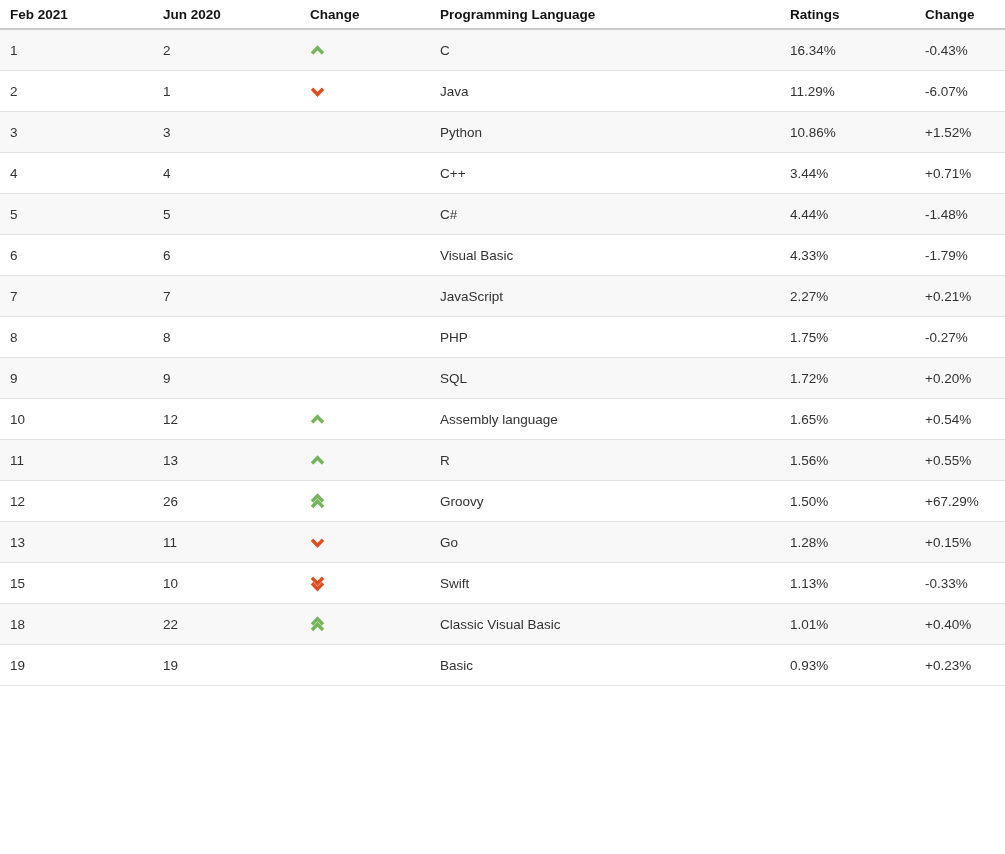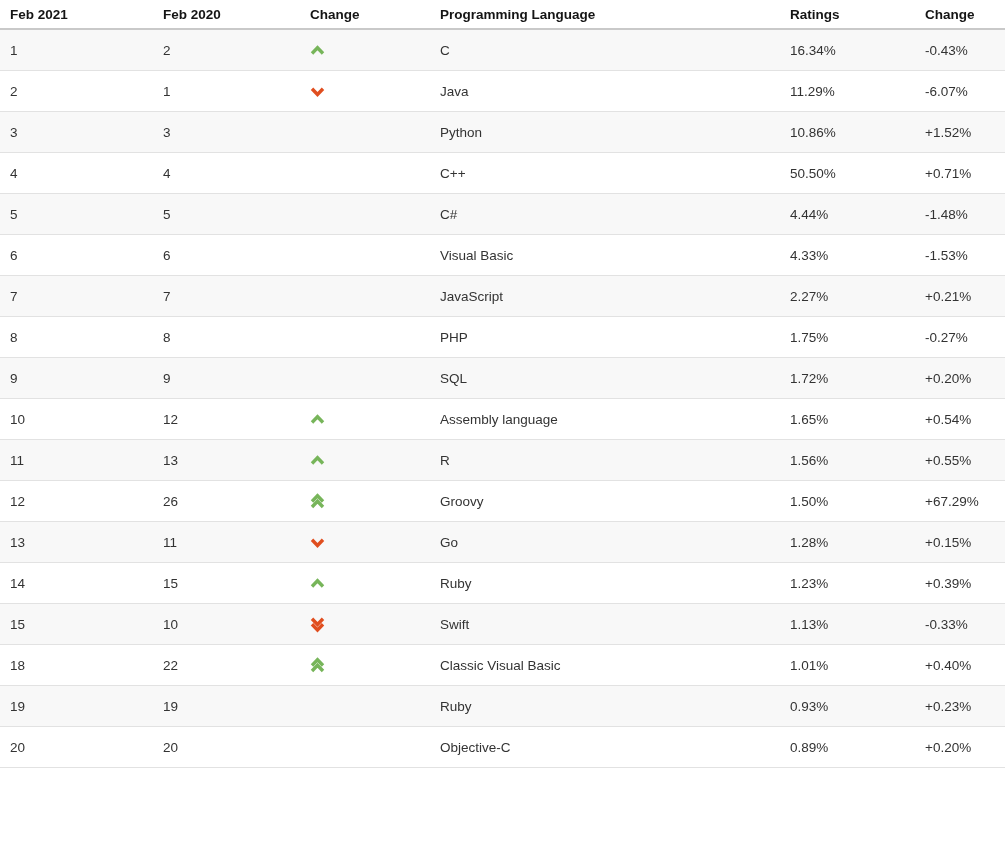--- a/index.html
+++ b/index.html
@@ -58,21 +58,21 @@
     <col style="width:153px">
     <col style="width:147px">
     <col style="width:130px">
     <col style="width:350px">
     <col style="width:135px">
     <col style="width:90px">
   </colgroup>
   <thead>
     <tr>
       <th>Feb 2021</th>
-      <th>Feb 2020</th>
+      <th>Jun 2020</th>
       <th>Change</th>
       <th>Programming Language</th>
       <th>Ratings</th>
       <th>Change</th>
     </tr>
   </thead>
   <tbody id="table-body">
       <tr>
         <td>1</td>
         <td>2</td>
@@ -99,38 +99,38 @@
         <td class="trend-cell"></td>
         <td>Python</td>
         <td>10.86%</td>
         <td>+1.52%</td>
       </tr>
       <tr>
         <td>4</td>
         <td>4</td>
         <td class="trend-cell"></td>
         <td>C++</td>
-        <td>50.50%</td>
+        <td>3.44%</td>
         <td>+0.71%</td>
       </tr>
       <tr>
         <td>5</td>
         <td>5</td>
         <td class="trend-cell"></td>
         <td>C#</td>
         <td>4.44%</td>
         <td>-1.48%</td>
       </tr>
       <tr>
         <td>6</td>
         <td>6</td>
         <td class="trend-cell"></td>
         <td>Visual Basic</td>
         <td>4.33%</td>
-        <td>-1.53%</td>
+        <td>-1.79%</td>
       </tr>
       <tr>
         <td>7</td>
         <td>7</td>
         <td class="trend-cell"></td>
         <td>JavaScript</td>
         <td>2.27%</td>
         <td>+0.21%</td>
       </tr>
       <tr>
@@ -182,30 +182,20 @@
       </tr>
       <tr>
         <td>13</td>
         <td>11</td>
         <td class="trend-cell"><svg width="15" height="11" viewBox="0 0 15 11">
             <path d="M2 2.8 L7.5 8.5 L13 2.8" fill="none" stroke="#e04e1f" stroke-width="3.4"></path>
           </svg></td>
         <td>Go</td>
         <td>1.28%</td>
         <td>+0.15%</td>
-      </tr>
-      <tr>
-        <td>14</td>
-        <td>15</td>
-        <td class="trend-cell"><svg width="15" height="11" viewBox="0 0 15 11">
-            <path d="M2 8.5 L7.5 2.8 L13 8.5" fill="none" stroke="#77b55a" stroke-width="3.4"></path>
-          </svg></td>
-        <td>Ruby</td>
-        <td>1.23%</td>
-        <td>+0.39%</td>
       </tr>
       <tr>
         <td>15</td>
         <td>10</td>
         <td class="trend-cell"><svg width="15" height="17" viewBox="0 0 15 17">
             <path d="M2 2.8 L7.5 8.5 L13 2.8" fill="none" stroke="#e04e1f" stroke-width="3.4"></path>
             <path d="M2 8.3 L7.5 14 L13 8.3" fill="none" stroke="#e04e1f" stroke-width="3.4"></path>
           </svg></td>
         <td>Swift</td>
         <td>1.13%</td>
@@ -219,26 +209,18 @@
             <path d="M2 14 L7.5 8.3 L13 14" fill="none" stroke="#77b55a" stroke-width="3.4"></path>
           </svg></td>
         <td>Classic Visual Basic</td>
         <td>1.01%</td>
         <td>+0.40%</td>
       </tr>
       <tr>
         <td>19</td>
         <td>19</td>
         <td class="trend-cell"></td>
-        <td>Ruby</td>
+        <td>Basic</td>
         <td>0.93%</td>
         <td>+0.23%</td>
-      </tr>
-      <tr>
-        <td>20</td>
-        <td>20</td>
-        <td class="trend-cell"></td>
-        <td>Objective-C</td>
-        <td>0.89%</td>
-        <td>+0.20%</td>
       </tr>
     </tbody>
 </table>
 
 </body></html>

